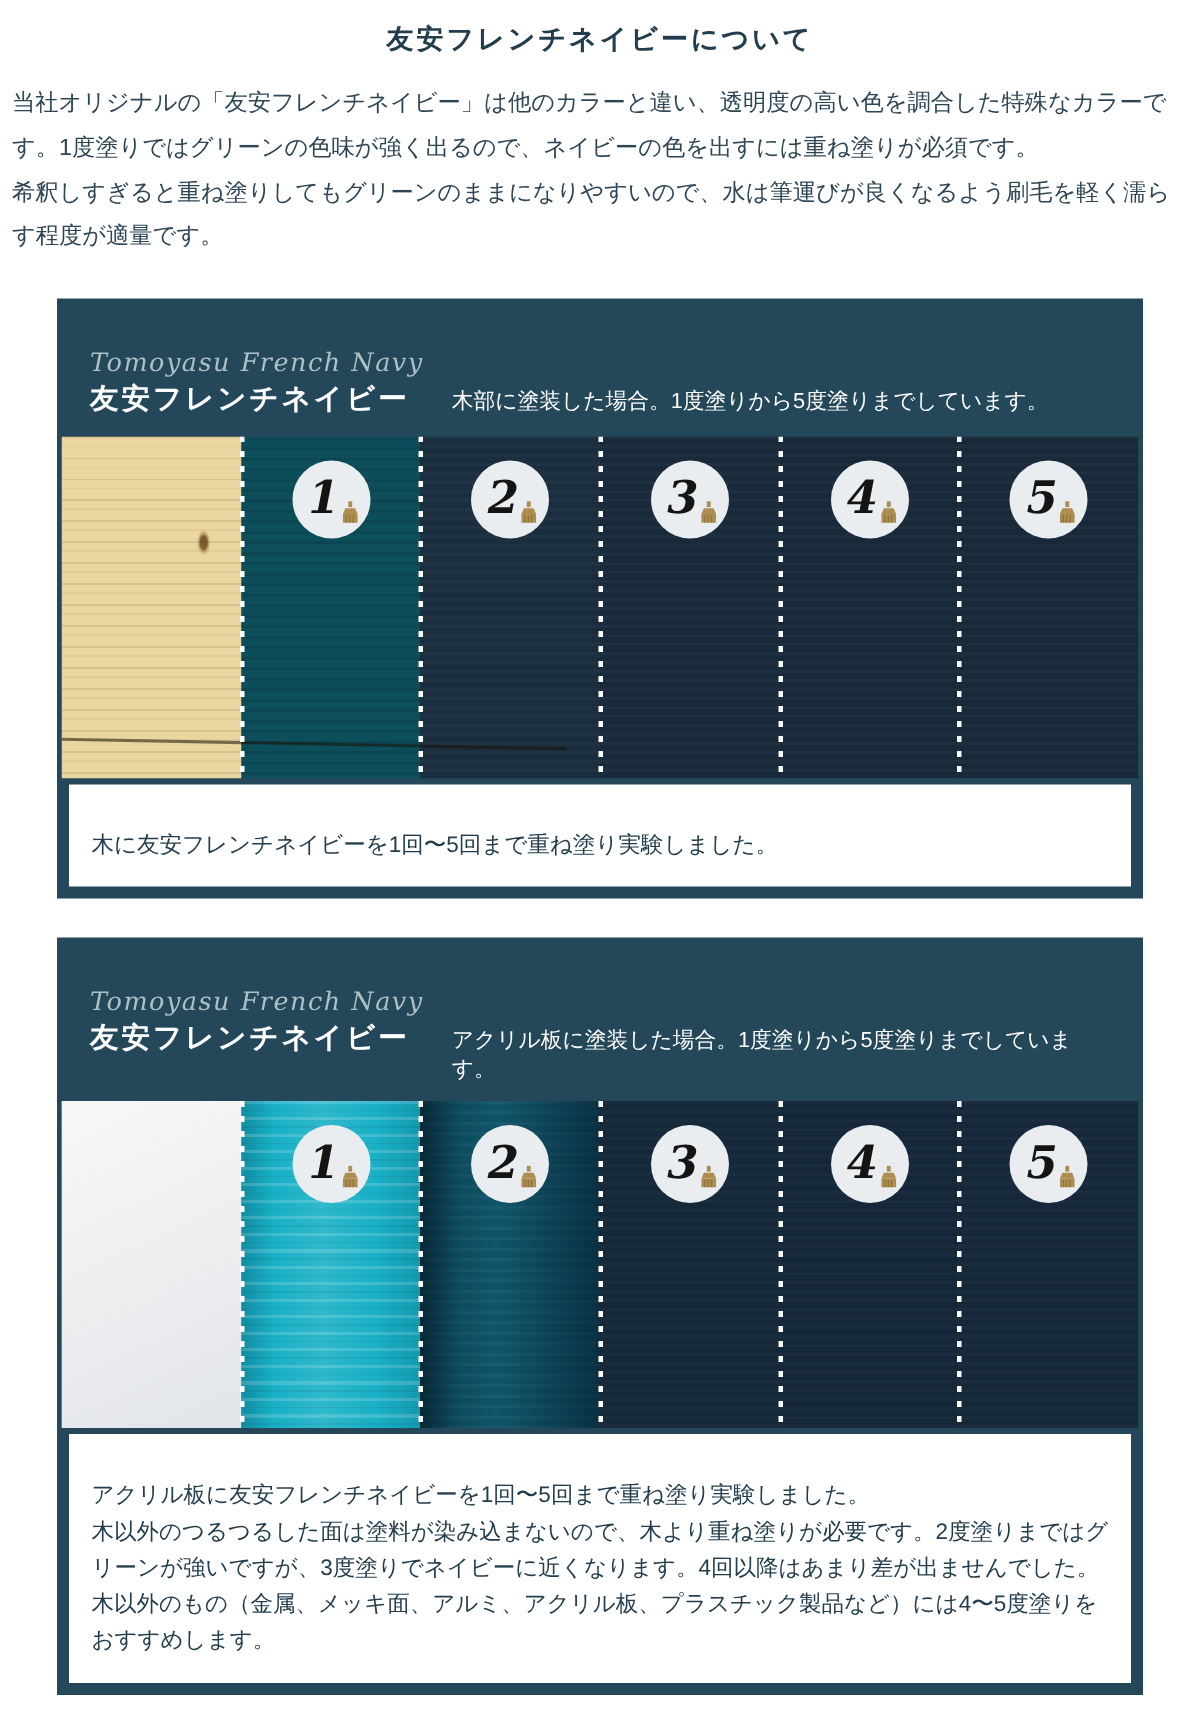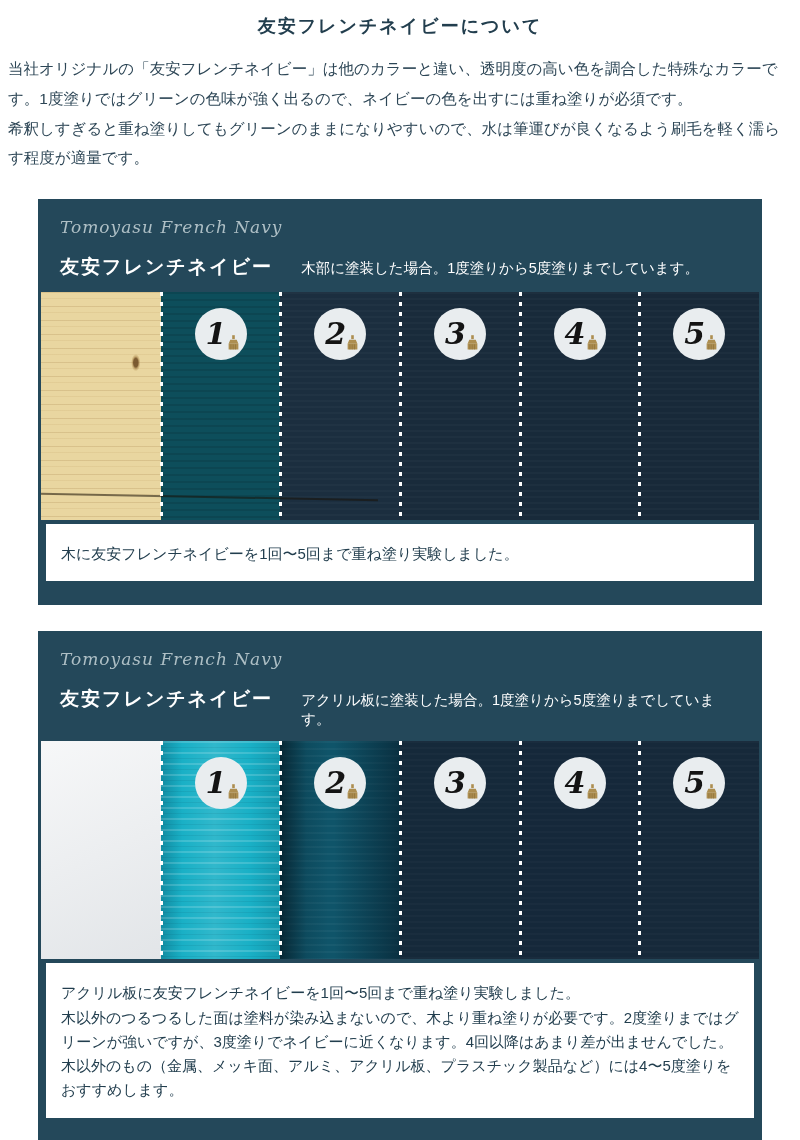--- a/index.html
+++ b/index.html
@@ -28,32 +28,32 @@
   }
 
   
   .panel {
     width: 724px;
     margin: 26px auto 0;
     background: var(--panel-bg, #24485a);
     padding-bottom: 8px;
     box-sizing: border-box;
   }
-  .panel-head { padding: 18px 22px 12px; }
+  .panel-head { padding: 33px 22px 12px; }
   .brand-script {
     font-family: "DejaVu Serif", serif;
     font-style: italic;
     font-size: 17px;
     letter-spacing: 1px;
     color: var(--script-text, #aebfc5);
   }
   .panel-title-row {
     display: flex;
     align-items: baseline;
-    margin-top: 17px;
+    margin-top: 1px;
   }
   .color-name {
     font-size: 19px;
     font-weight: bold;
     letter-spacing: 2px;
     color: var(--panel-heading-text, #ffffff);
     flex: none;
   }
   .panel-caption {
     font-size: 14.5px;
@@ -157,22 +157,22 @@
   }
   .brush-icon {
     position: absolute;
     right: 7px;
     bottom: 9px;
   }
 
   
   .panel-box {
     background: var(--box-bg, #ffffff);
-    margin: 4px 8px 16px;
-    padding: 18px 15px 15px;
+    margin: 4px 8px 0;
+    padding: 29px 15px 15px;
     font-size: 15px;
     line-height: 1.62;
     color: var(--box-text, #223e4e);
   }
 </style>
 </head>
 <body>
 
 <main>
 

